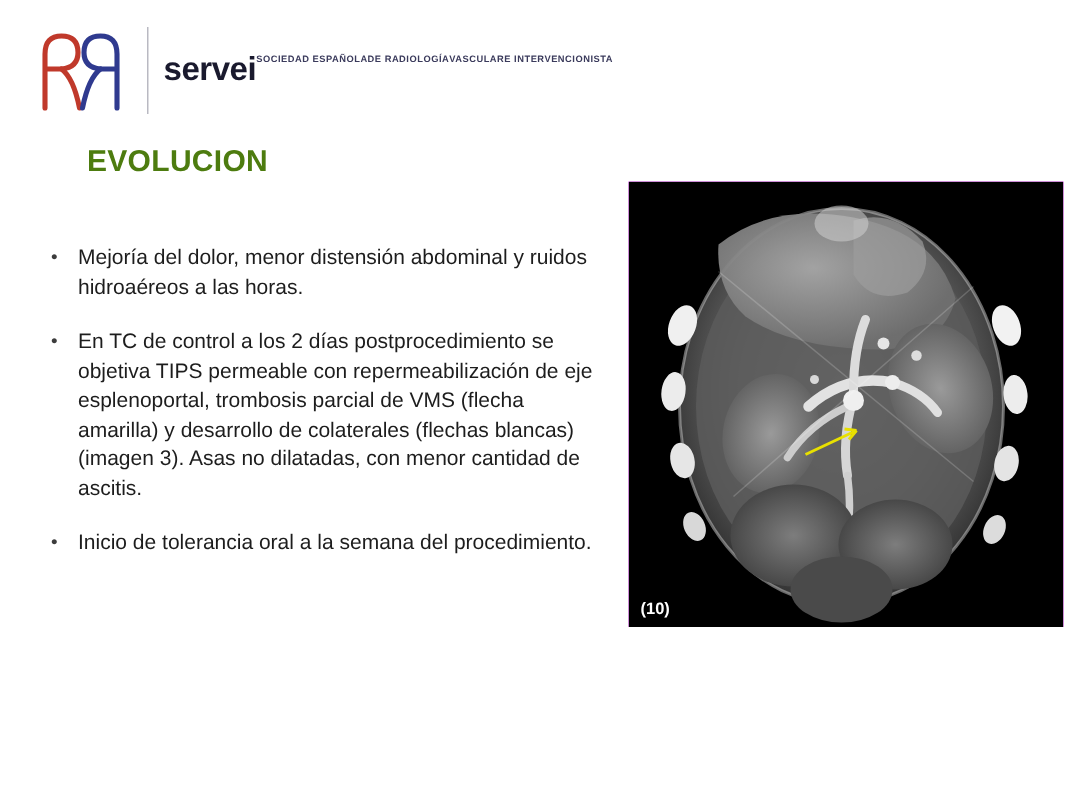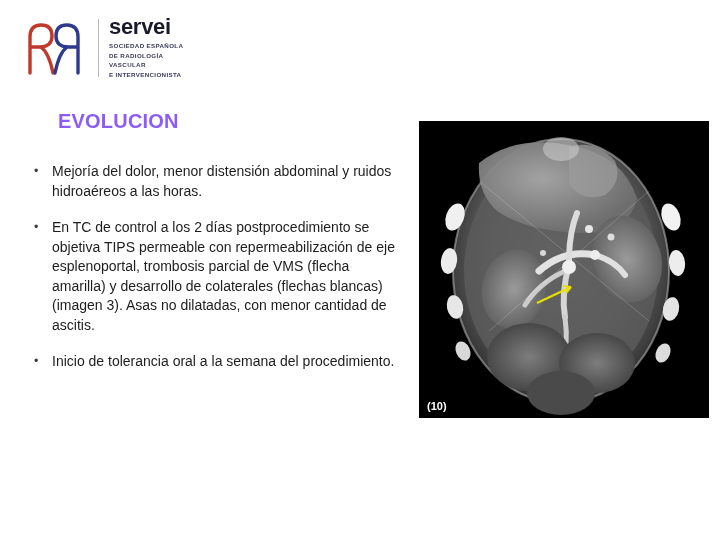--- a/index.html
+++ b/index.html
@@ -32,21 +32,21 @@
   }
   .logo-divider {
     width: 1px;
     height: 58px;
     background: #b9b9c2;
     margin: 0 10px 0 8px;
     flex: 0 0 auto;
   }
   .logo-text {
     display: flex;
-    flex-direction: column;
+    flex-direction: row;
     justify-content: center;
   }
   .logo-title {
     font-size: 22px;
     font-weight: bold;
     color: #1a1a2e;
     letter-spacing: -0.3px;
     line-height: 1;
     margin-bottom: 3px;
   }
@@ -55,24 +55,24 @@
     color: #3b3b5c;
     line-height: 1.55;
     letter-spacing: 0.35px;
     font-weight: bold;
   }
 
   
   .slide-title {
     position: absolute;
     left: 58px;
-    top: 110px;
+    top: 97px;
     font-size: 20px;
     font-weight: bold;
-    color: #8b5cf6;
+    color: #4d7c0f;
     letter-spacing: 0.2px;
   }
 
   
   .bullets {
     position: absolute;
     left: 34px;
     top: 162px;
     width: 370px;
   }

